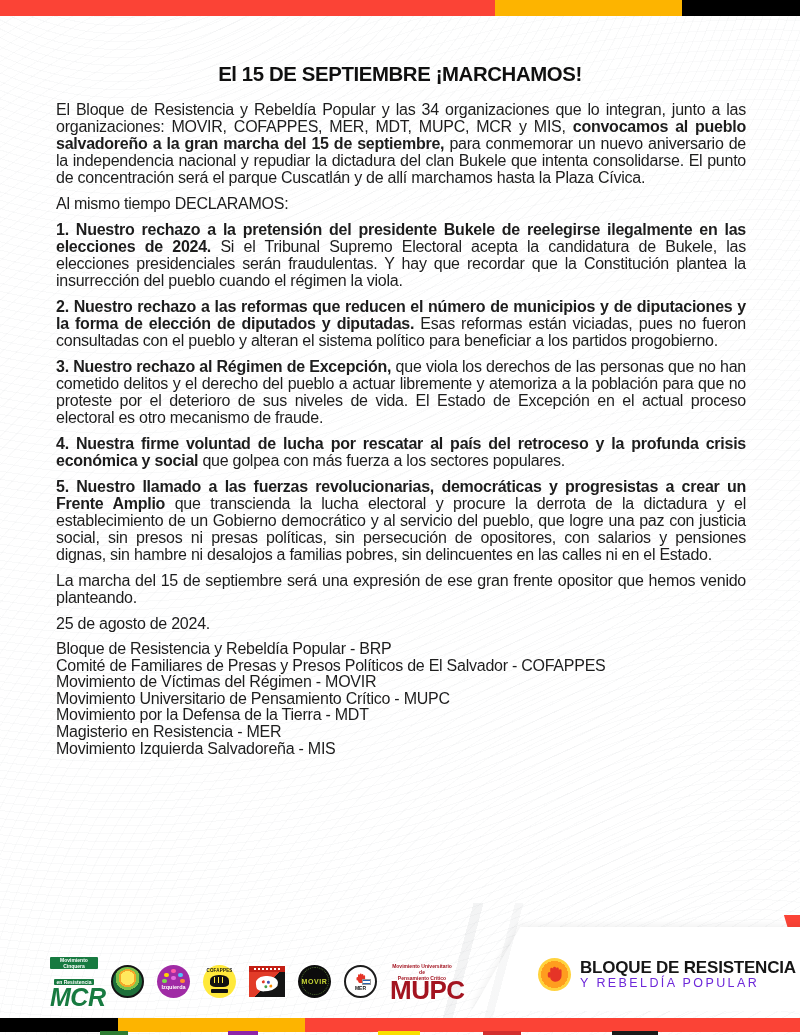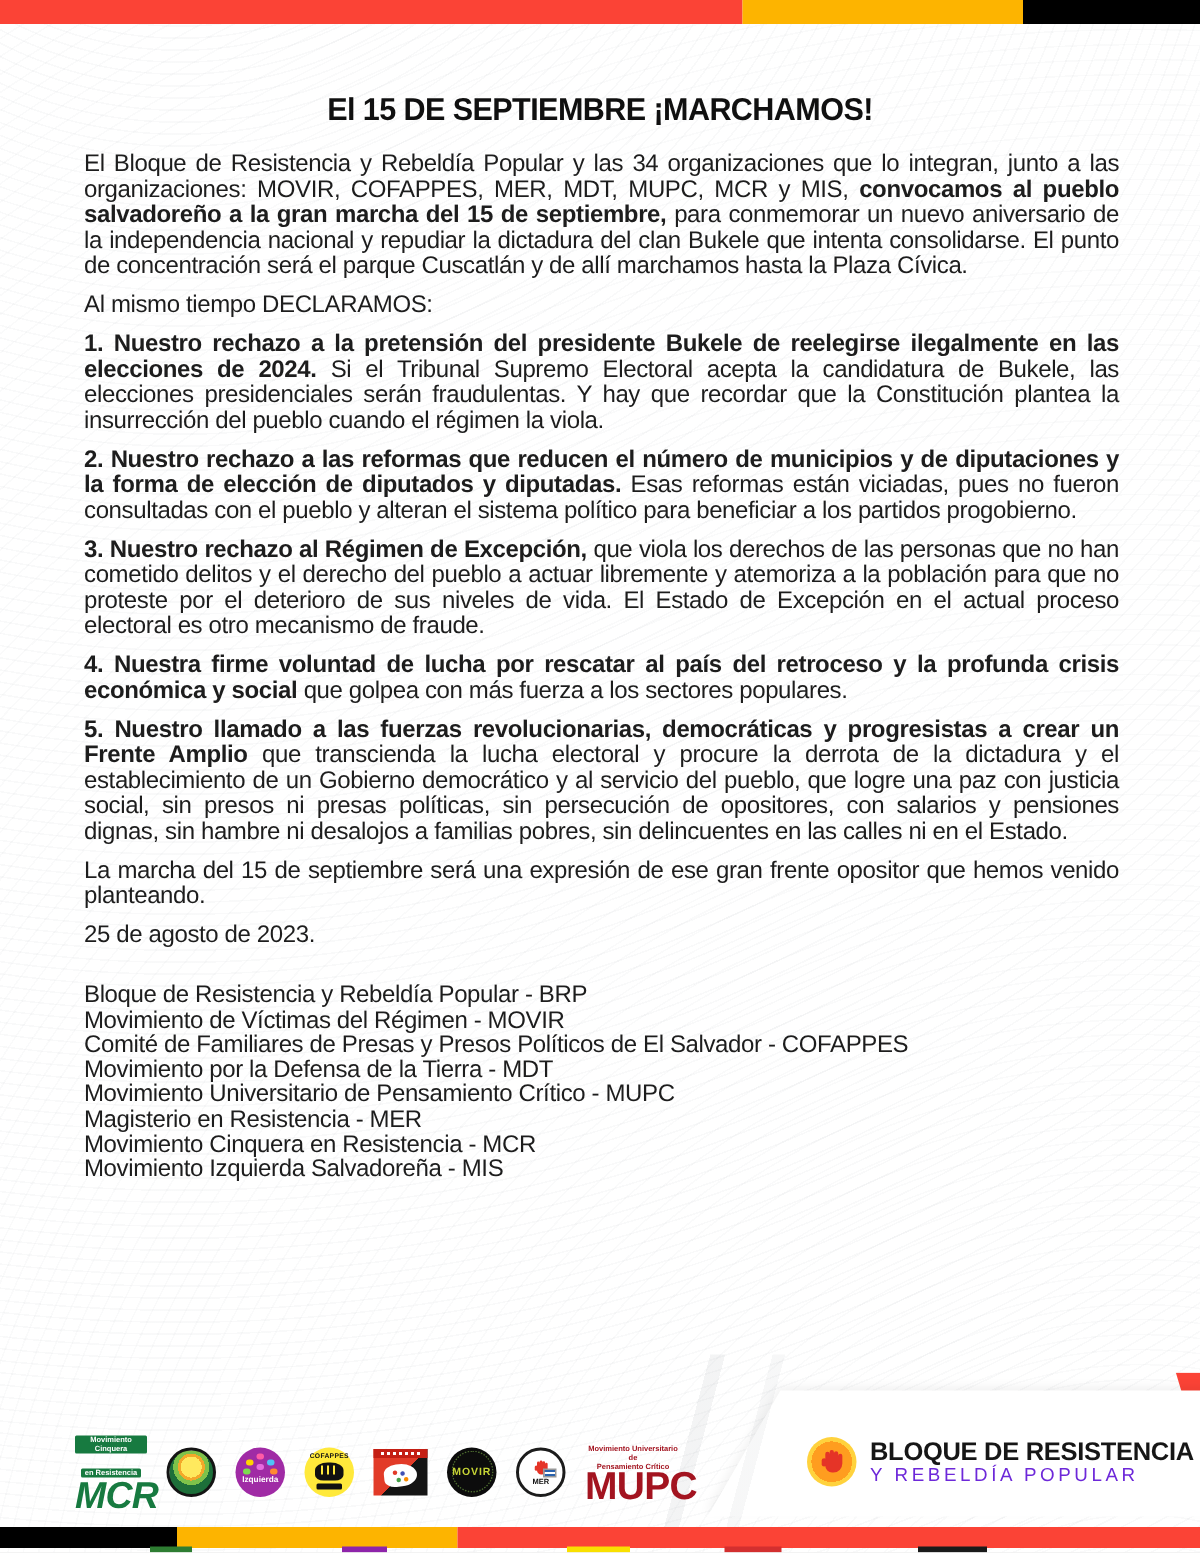--- a/index.html
+++ b/index.html
@@ -25,21 +25,21 @@
     font-size:21px;font-weight:800;letter-spacing:-.4px;color:#101010;
     transform:scaleX(.97);z-index:2;
   }
 
   .content{
     position:absolute;left:56px;top:101px;width:690px;z-index:2;
     font-size:16px;line-height:17px;letter-spacing:-.25px;text-align:justify;
   }
   .content p{margin:0 0 9px;}
   .content b{font-weight:bold;}
-  .orgs{margin-top:24px;text-align:left;}
+  .orgs{margin-top:9px;text-align:left;}
   .orgs div{line-height:16.6px;}
 
   
   .footer{position:absolute;left:0;top:903px;width:800px;height:115px;z-index:2;}
   .footer .sheen{
     position:absolute;inset:0;pointer-events:none;
     background:linear-gradient(105deg,transparent 0 57%,rgba(140,146,152,.10) 57% 58.2%,transparent 58.2% 62%,rgba(140,146,152,.07) 62% 63%,transparent 63%);
   }
   .red-corner{position:absolute;right:0;top:12px;width:26px;height:54px;background:var(--bar_red);
     clip-path:polygon(38% 0,100% 0,100% 100%);}
@@ -136,30 +136,29 @@
 
     <p>Al mismo tiempo DECLARAMOS:</p>
 
     <p><b>1. Nuestro rechazo a la pretensión del presidente Bukele de reelegirse ilegalmente en las elecciones de 2024.</b><span> Si el Tribunal Supremo Electoral acepta la candidatura de Bukele, las elecciones presidenciales serán fraudulentas. Y hay que recordar que la Constitución plantea la insurrección del pueblo cuando el régimen la viola.</span></p>
     <p><b>2. Nuestro rechazo a las reformas que reducen el número de municipios y de diputaciones y la forma de elección de diputados y diputadas.</b><span> Esas reformas están viciadas, pues no fueron consultadas con el pueblo y alteran el sistema político para beneficiar a los partidos progobierno.</span></p>
     <p><b>3. Nuestro rechazo al Régimen de Excepción,</b><span> que viola los derechos de las personas que no han cometido delitos y el derecho del pueblo a actuar libremente y atemoriza a la población para que no proteste por el deterioro de sus niveles de vida. El Estado de Excepción en el actual proceso electoral es otro mecanismo de fraude.</span></p>
     <p><b>4. Nuestra firme voluntad de lucha por rescatar al país del retroceso y la profunda crisis económica y social</b><span> que golpea con más fuerza a los sectores populares.</span></p>
     <p><b>5. Nuestro llamado a las fuerzas revolucionarias, democráticas y progresistas a crear un Frente Amplio</b><span> que transcienda la lucha electoral y procure la derrota de la dictadura y el establecimiento de un Gobierno democrático y al servicio del pueblo, que logre una paz con justicia social, sin presos ni presas políticas, sin persecución de opositores, con salarios y pensiones dignas, sin hambre ni desalojos a familias pobres, sin delincuentes en las calles ni en el Estado.</span></p>
 
     <p>La marcha del 15 de septiembre será una expresión de ese gran frente opositor que hemos venido planteando.</p>
-    <p>25 de agosto de 2023.</p>
+    <p>25 de agosto de 2024.</p>
 
     <div class="orgs">
       <div>Bloque de Resistencia y Rebeldía Popular - BRP</div>
+      <div>Comité de Familiares de Presas y Presos Políticos de El Salvador - COFAPPES</div>
       <div>Movimiento de Víctimas del Régimen - MOVIR</div>
-      <div>Comité de Familiares de Presas y Presos Políticos de El Salvador - COFAPPES</div>
+      <div>Movimiento Universitario de Pensamiento Crítico - MUPC</div>
       <div>Movimiento por la Defensa de la Tierra - MDT</div>
-      <div>Movimiento Universitario de Pensamiento Crítico - MUPC</div>
       <div>Magisterio en Resistencia - MER</div>
-      <div>Movimiento Cinquera en Resistencia - MCR</div>
       <div>Movimiento Izquierda Salvadoreña - MIS</div>
     </div>
   </div>
 
   <div class="footer">
     <div class="red-corner"></div>
     <div class="white-band"></div>
     <div class="sheen"></div>
 
     <div class="logos-row">

